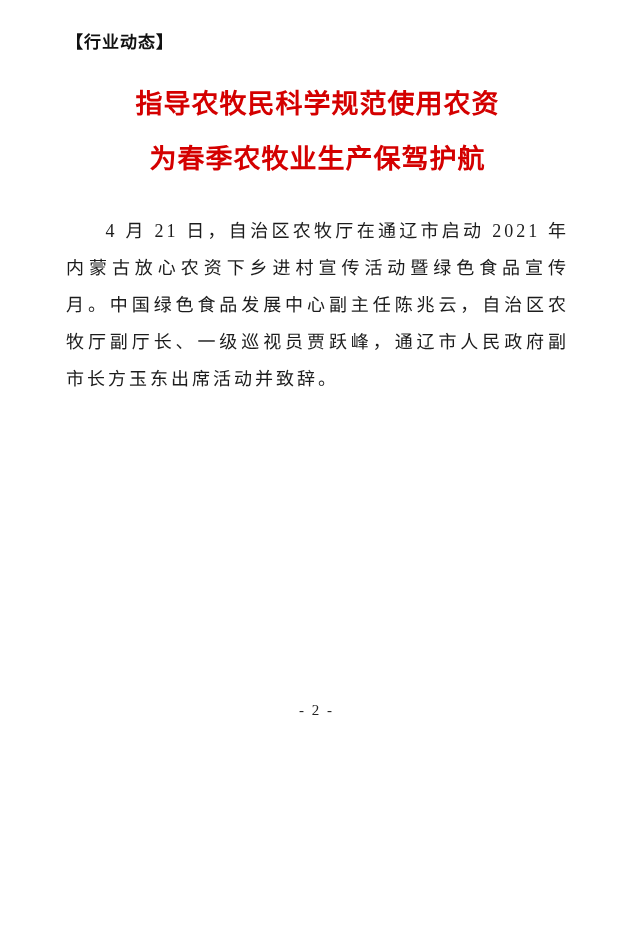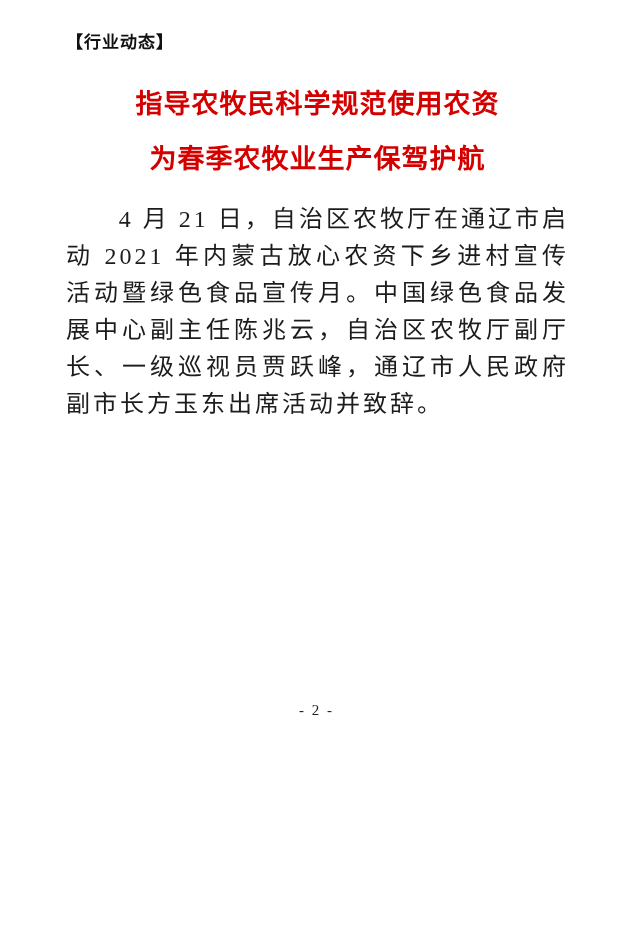--- a/index.html
+++ b/index.html
@@ -31,22 +31,22 @@
     font-weight: bold;
     font-size: 27px;
   }
   .title-line {
     display: block;
     line-height: 55px;
     letter-spacing: 1px;
     white-space: nowrap;
   }
   .doc-body {
-    margin-top: 14px;
-    font-size: 24px;
+    margin-top: 26px;
+    font-size: 18px;
     line-height: 37px;
     letter-spacing: 3px;
     text-align: justify;
     color: var(--text-color);
   }
   .doc-body p {
     margin: 0;
     text-indent: 2.2em;
   }
   .page-number {

